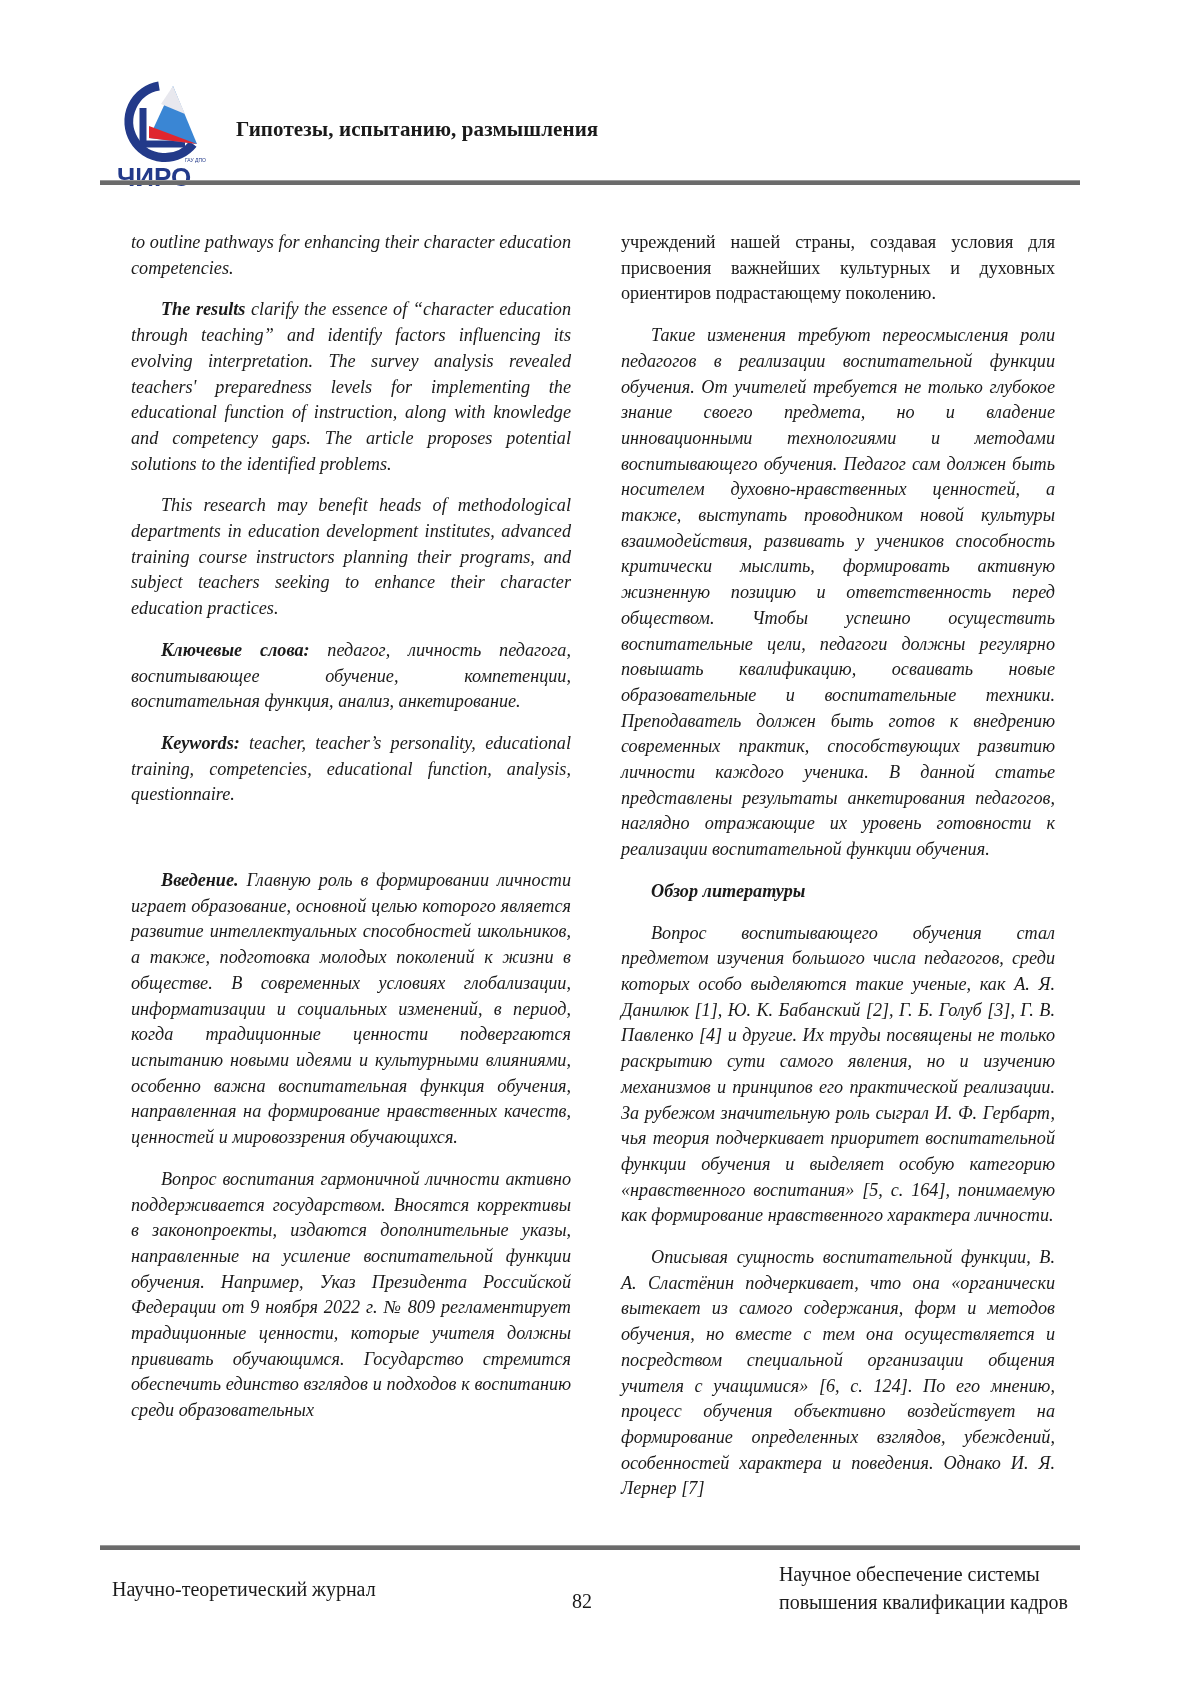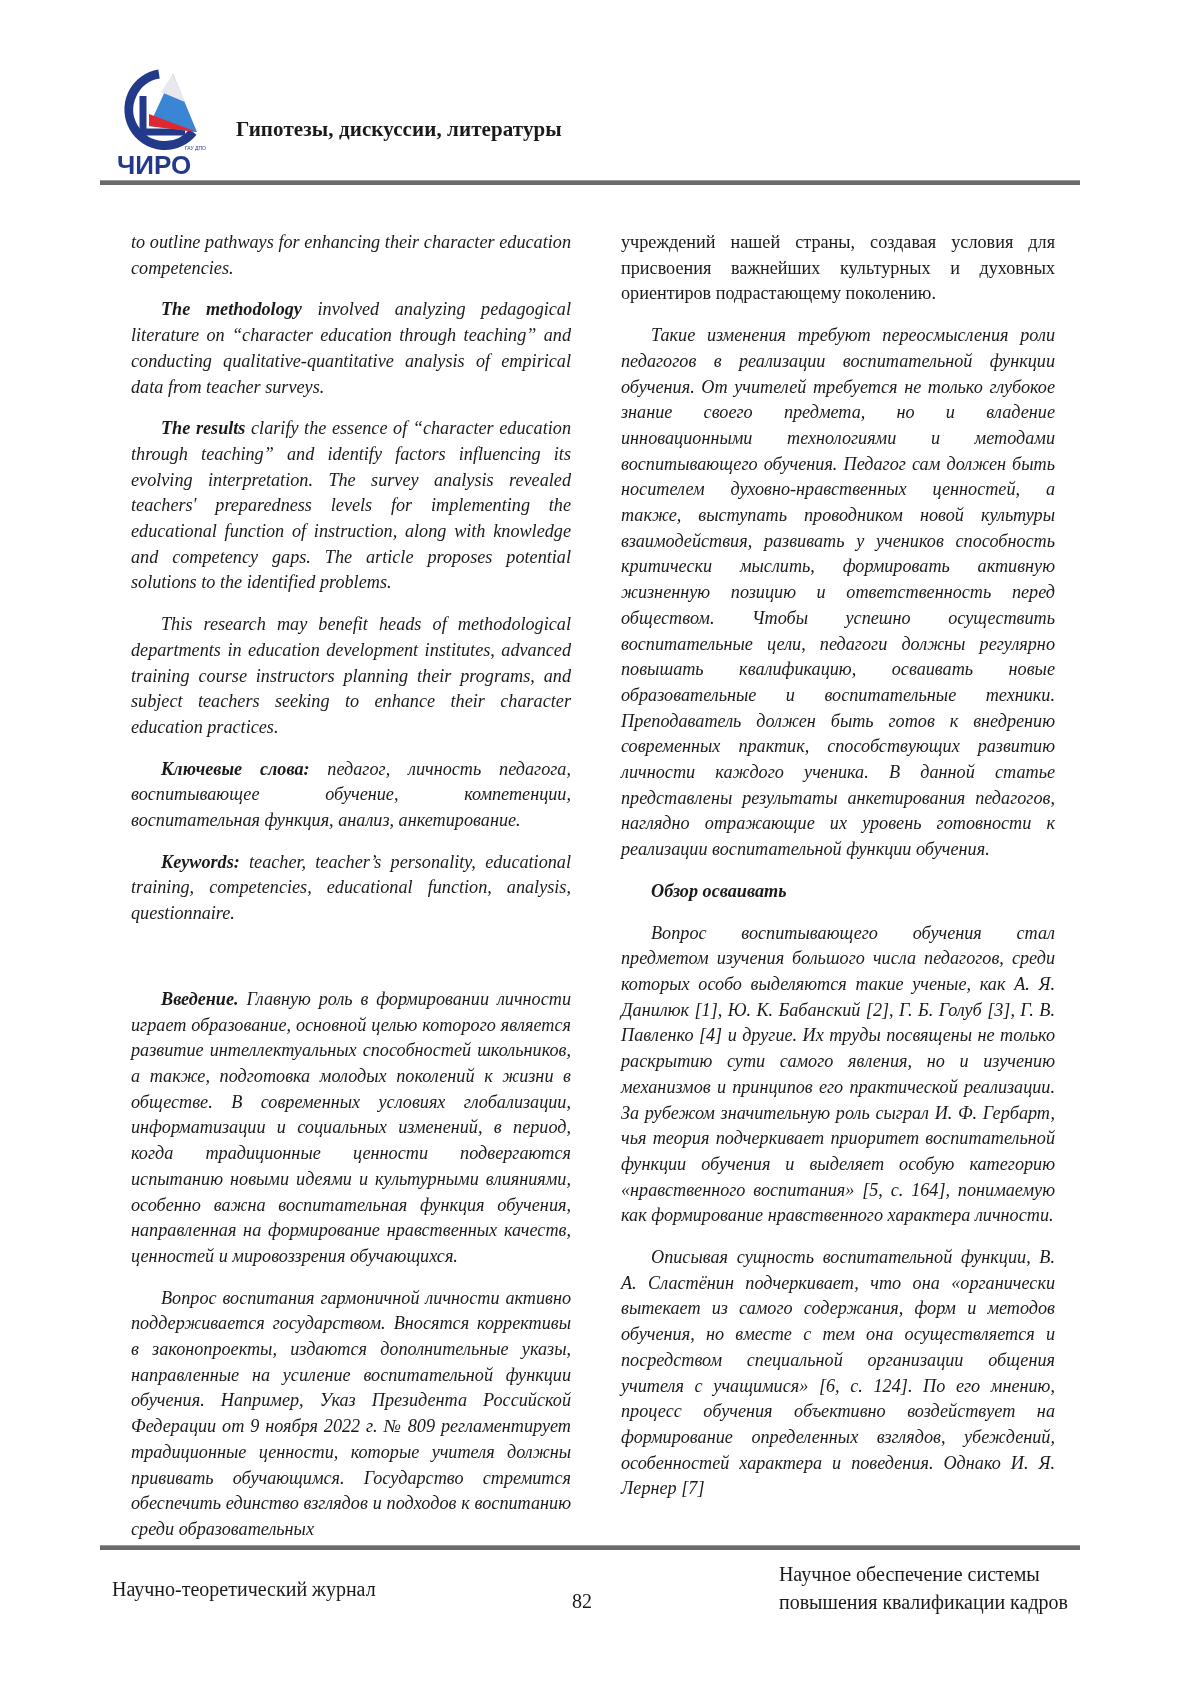--- a/index.html
+++ b/index.html
@@ -1,19 +1,19 @@
 <!DOCTYPE html>
 <html><head>
 <meta charset="utf-8">
 <style>
   html, body { margin: 0; padding: 0; background: #ffffff; }
   body { width: 1200px; height: 1697px; position: relative; overflow: hidden;
          font-family: "Liberation Serif", "DejaVu Serif", serif; color: #1a1a1a; }
   .header { position: absolute; left: 105px; top: 62px; width: 980px; height: 118px; }
-  .logo { position: absolute; left: 10px; top: 4px; width: 100px; height: 115px; }
+  .logo { position: absolute; left: 10px; top: 16px; width: 100px; height: 115px; }
   .header-title { position: absolute; left: 131px; top: 55px; font-size: 21px; font-weight: bold; letter-spacing: 0.1px; }
   .rule-top { position: absolute; left: 100px; top: 180px; width: 980px; height: 4px; background: #6b6b6b; border-top: 1px solid #9a9a9a; }
   .col { position: absolute; top: 214px; width: 472px; font-size: 18.2px; line-height: 25.7px; text-align: justify; hyphens: manual; }
   .col-left { left: 115px; }
   .col-right { left: 605px; width: 466px; }
   .col p { margin: 16px; }
   .ind { text-indent: 30px; font-style: italic; }
   .it { font-style: italic; }
   .b { font-weight: bold; }
   .gap { height: 28px; }
@@ -32,40 +32,39 @@
     <svg width="100" height="115" viewBox="0 0 100 115">
       <path d="M44 8 A36 36 0 1 0 78 66" fill="none" stroke="#233a8a" stroke-width="9"></path>
       <path d="M28 30 L28 66 L70 66" fill="none" stroke="#233a8a" stroke-width="7"></path>
       <polygon points="58,8 82,66 34,60" fill="#3a86d4"></polygon>
       <polygon points="58,8 70,36 46,26" fill="#e8e8ee"></polygon>
       <polygon points="34,48 82,66 34,60" fill="#e0262e"></polygon>
       <text x="70" y="84" font-size="5" fill="#233a8a" font-family="Liberation Sans, sans-serif">ГАУ ДПО</text>
       <text x="2" y="108" font-size="26" font-weight="bold" fill="#233a8a" font-family="Liberation Sans, sans-serif">ЧИРО</text>
     </svg>
   </div>
-  <div class="header-title">Гипотезы, дискуссии, литературы</div>
+  <div class="header-title">Гипотезы, испытанию, размышления</div>
 </div>
 <div class="rule-top"></div>
 
 <div class="col col-left">
   <p class="it">to outline pathways for enhancing their character education competencies.</p>
-  <p class="ind it"><span class="b">The methodology</span><span> involved analyzing pedagogical literature on “character education through teaching” and conducting qualitative-quantitative analysis of empirical data from teacher surveys.</span></p>
   <p class="ind it"><span class="b">The results</span><span> clarify the essence of “character education through teaching” and identify factors influencing its evolving interpretation. The survey analysis revealed teachers' preparedness levels for implementing the educational function of instruction, along with knowledge and competency gaps. The article proposes potential solutions to the identified problems.</span></p>
   <p class="ind it">This research may benefit heads of methodological departments in education development institutes, advanced training course instructors planning their programs, and subject teachers seeking to enhance their character education practices.</p>
   <p class="ind it"><span class="b">Ключевые слова:</span><span> педагог, личность педагога, воспитывающее обучение, компетенции, воспитательная функция, анализ, анкетирование.</span></p>
   <p class="ind it"><span class="b">Keywords:</span><span> teacher, teacher’s personality, educational training, competencies, educational function, analysis, questionnaire.</span></p>
   <div class="gap"></div>
   <p class="ind"><span class="b">Введение.</span><span> Главную роль в формировании личности играет образование, основной целью которого является развитие интеллектуальных способностей школьников, а также, подготовка молодых поколений к жизни в обществе. В современных условиях глобализации, информатизации и социальных изменений, в период, когда традиционные ценности подвергаются испытанию новыми идеями и культурными влияниями, особенно важна воспитательная функция обучения, направленная на формирование нравственных качеств, ценностей и мировоззрения обучающихся.</span></p>
   <p class="ind">Вопрос воспитания гармоничной личности активно поддерживается государством. Вносятся коррективы в законопроекты, издаются дополнительные указы, направленные на усиление воспитательной функции обучения. Например, Указ Президента Российской Федерации от 9 ноября 2022 г. № 809 регламентирует традиционные ценности, которые учителя должны прививать обучающимся. Государство стремится обеспечить единство взглядов и подходов к воспитанию среди образовательных</p>
 </div>
 
 <div class="col col-right">
   <p>учреждений нашей страны, создавая условия для присвоения важнейших культурных и духовных ориентиров подрастающему поколению.</p>
   <p class="ind">Такие изменения требуют переосмысления роли педагогов в реализации воспитательной функции обучения. От учителей требуется не только глубокое знание своего предмета, но и владение инновационными технологиями и методами воспитывающего обучения. Педагог сам должен быть носителем духовно-нравственных ценностей, а также, выступать проводником новой культуры взаимодействия, развивать у учеников способность критически мыслить, формировать активную жизненную позицию и ответственность перед обществом. Чтобы успешно осуществить воспитательные цели, педагоги должны регулярно повышать квалификацию, осваивать новые образовательные и воспитательные техники. Преподаватель должен быть готов к внедрению современных практик, способствующих развитию личности каждого ученика. В данной статье представлены результаты анкетирования педагогов, наглядно отражающие их уровень готовности к реализации воспитательной функции обучения.</p>
-  <p class="ind b">Обзор осваивать</p>
+  <p class="ind b">Обзор литературы</p>
   <p class="ind">Вопрос воспитывающего обучения стал предметом изучения большого числа педагогов, среди которых особо выделяются такие ученые, как А. Я. Данилюк [1], Ю. К. Бабанский [2], Г. Б. Голуб [3], Г. В. Павленко [4] и другие. Их труды посвящены не только раскрытию сути самого явления, но и изучению механизмов и принципов его практической реализации. За рубежом значительную роль сыграл И. Ф. Гербарт, чья теория подчеркивает приоритет воспитательной функции обучения и выделяет особую категорию «нравственного воспитания» [5, с. 164], понимаемую как формирование нравственного характера личности.</p>
   <p class="ind">Описывая сущность воспитательной функции, В. А. Сластёнин подчеркивает, что она «органически вытекает из самого содержания, форм и методов обучения, но вместе с тем она осуществляется и посредством специальной организации общения учителя с учащимися» [6, с. 124]. По его мнению, процесс обучения объективно воздействует на формирование определенных взглядов, убеждений, особенностей характера и поведения. Однако И. Я. Лернер [7]</p>
 </div>
 
 <div class="rule-bottom"></div>
 <div class="footer">
   <div class="foot-left">Научно-теоретический журнал</div>
   <div class="foot-page">82</div>
   <div class="foot-right">
     <div>Научное обеспечение системы</div>

